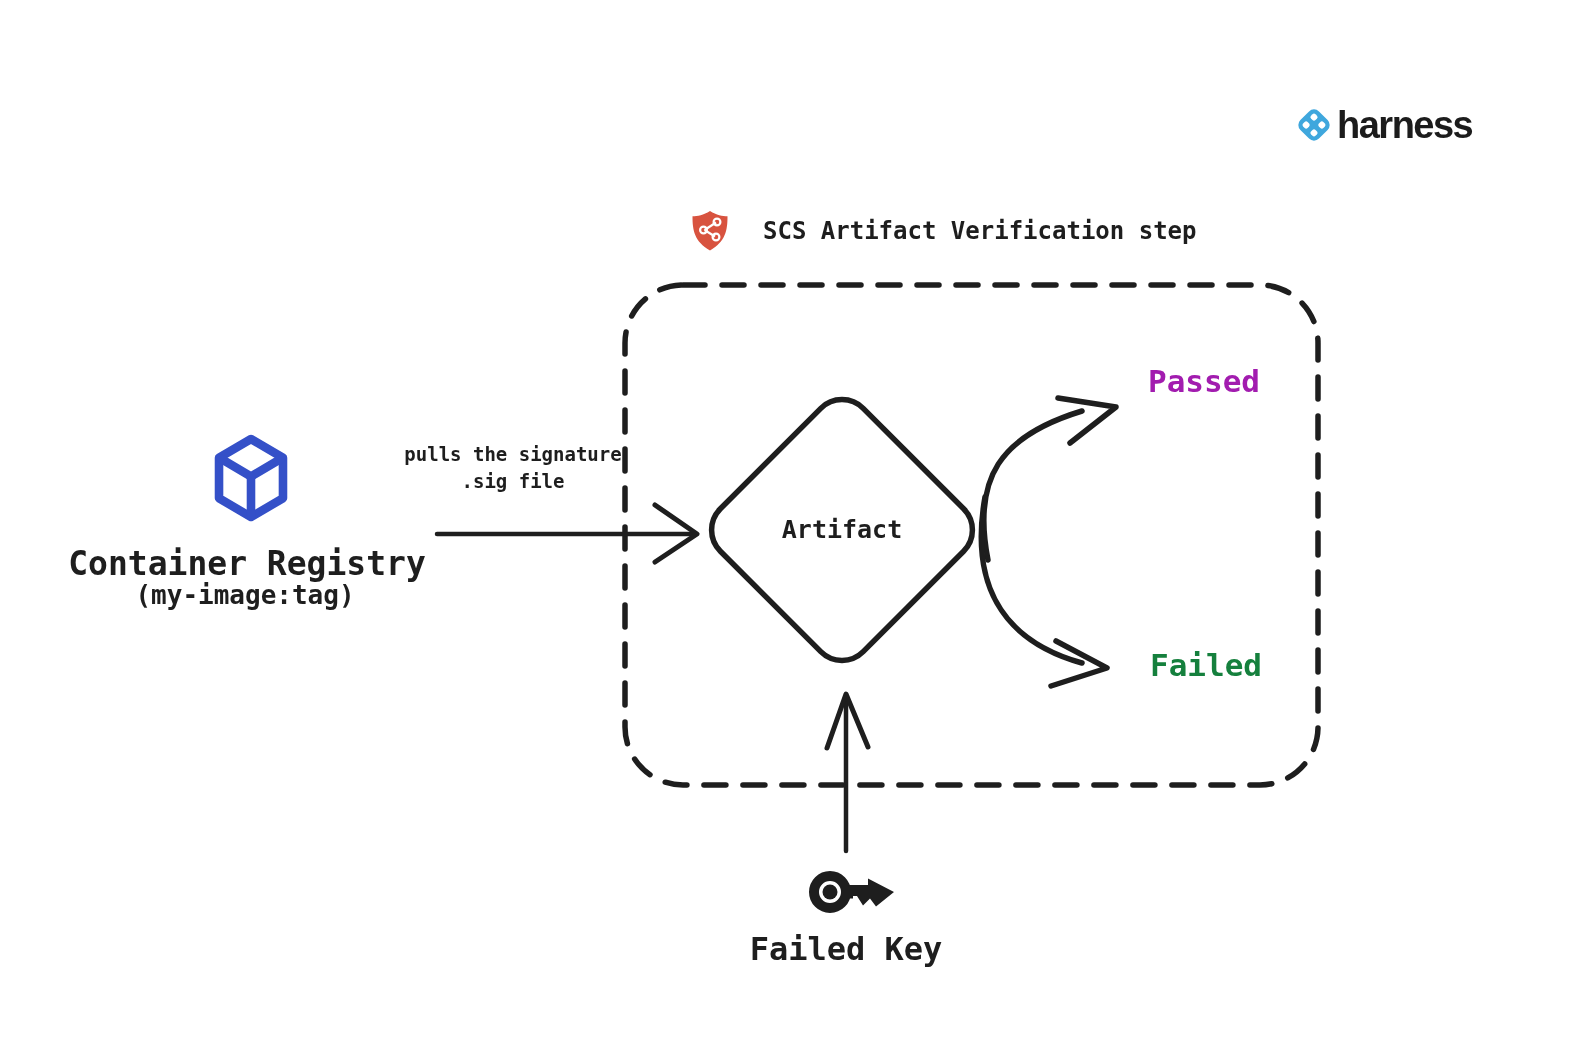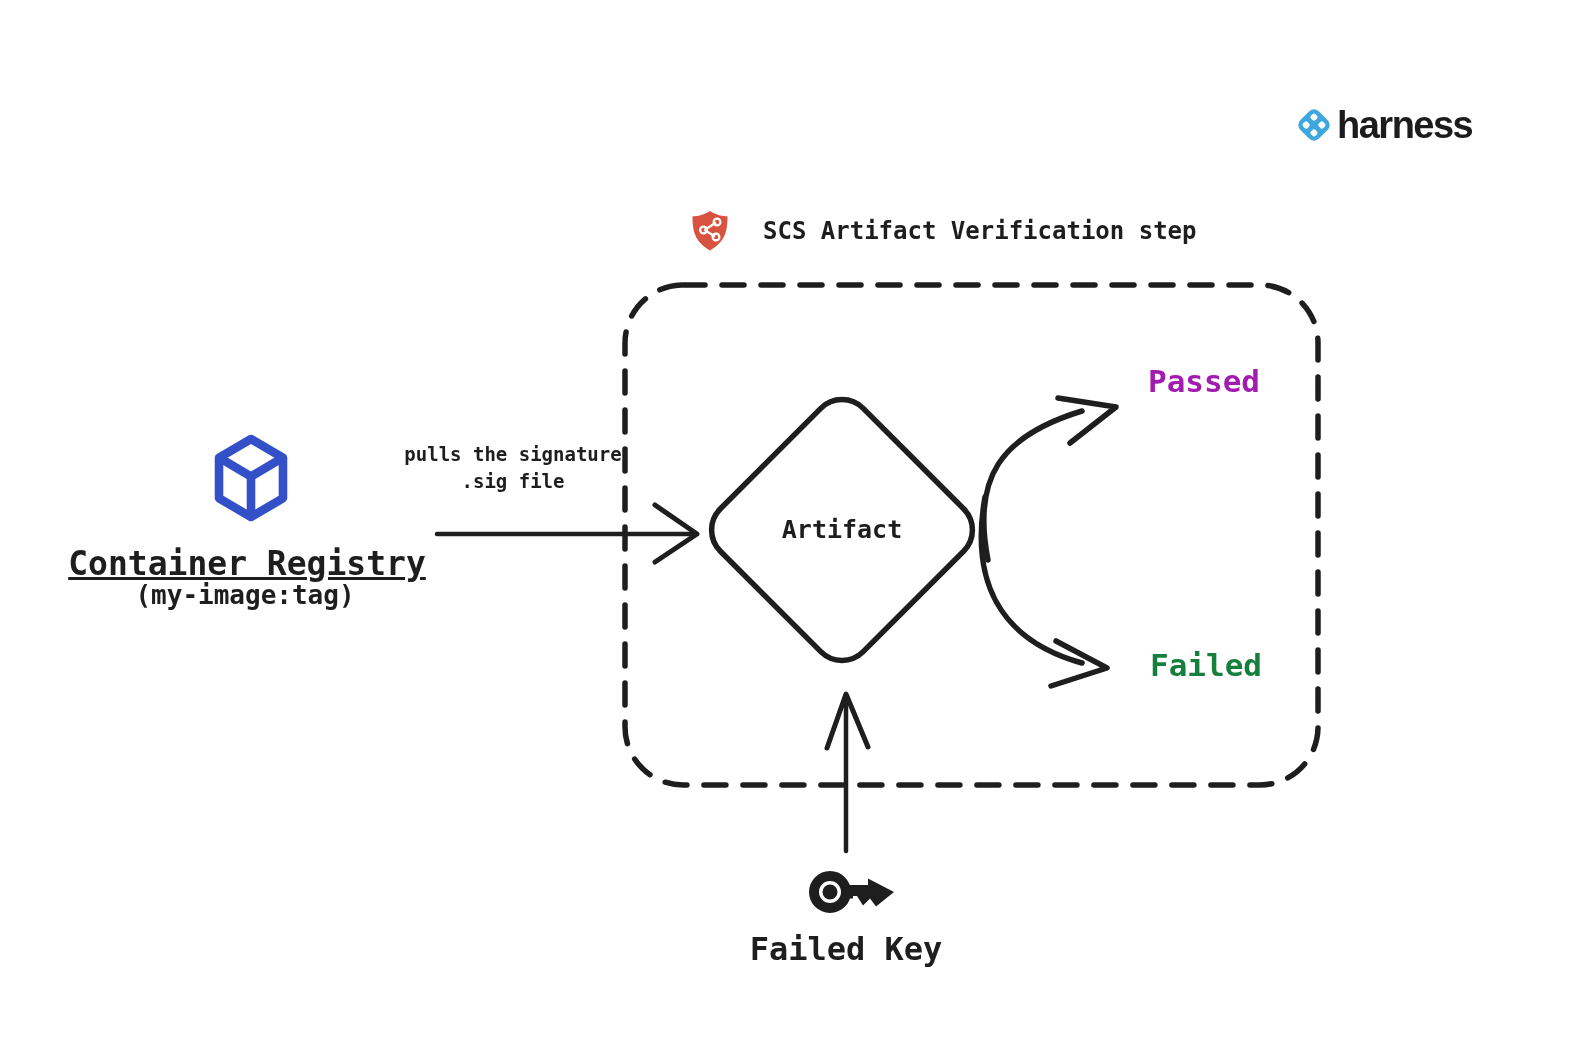--- a/index.html
+++ b/index.html
@@ -31,21 +31,21 @@
   }
 
   
   .step-title {
     position:absolute; left:690px; top:209px; height:44px;
     display:flex; align-items:center; gap:33px;
   }
   .step-title-text { font-size:24px; font-weight:700; white-space:nowrap; }
 
   
-  .registry-name  { left:247px; top:544px; font-size:33px; white-space:nowrap;text-decoration:underline; }
+  .registry-name  { left:247px; top:544px; font-size:33px; white-space:nowrap; }
   .registry-image { left:245px; top:580px; font-size:26px; white-space:nowrap; }
 
   
   .pull-label { left:487px; top:441px; font-size:19px; line-height:27px; white-space:nowrap;margin-left:26px; }
 
   
   .decision-label {
     left:842px; top:530px; transform:translate(-50%,-50%);
     font-size:25px; line-height:38px; text-align:right; white-space:nowrap;
   }

